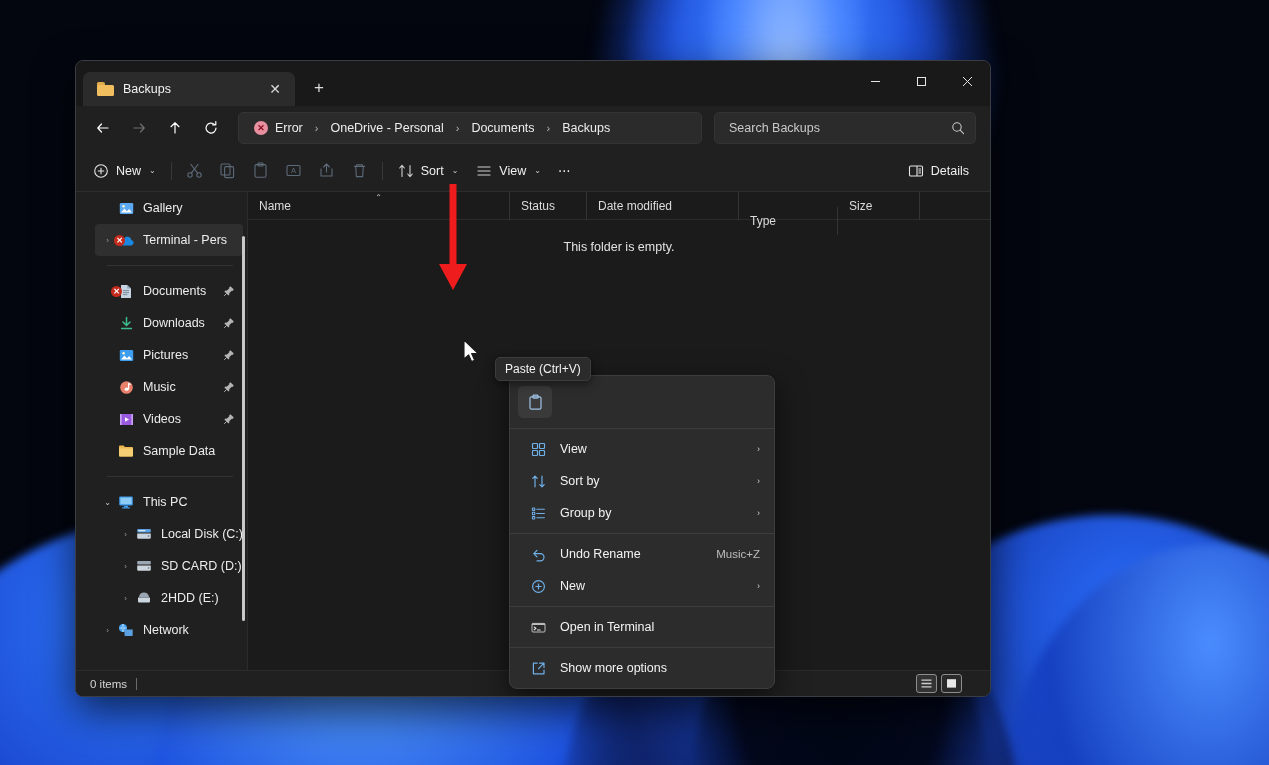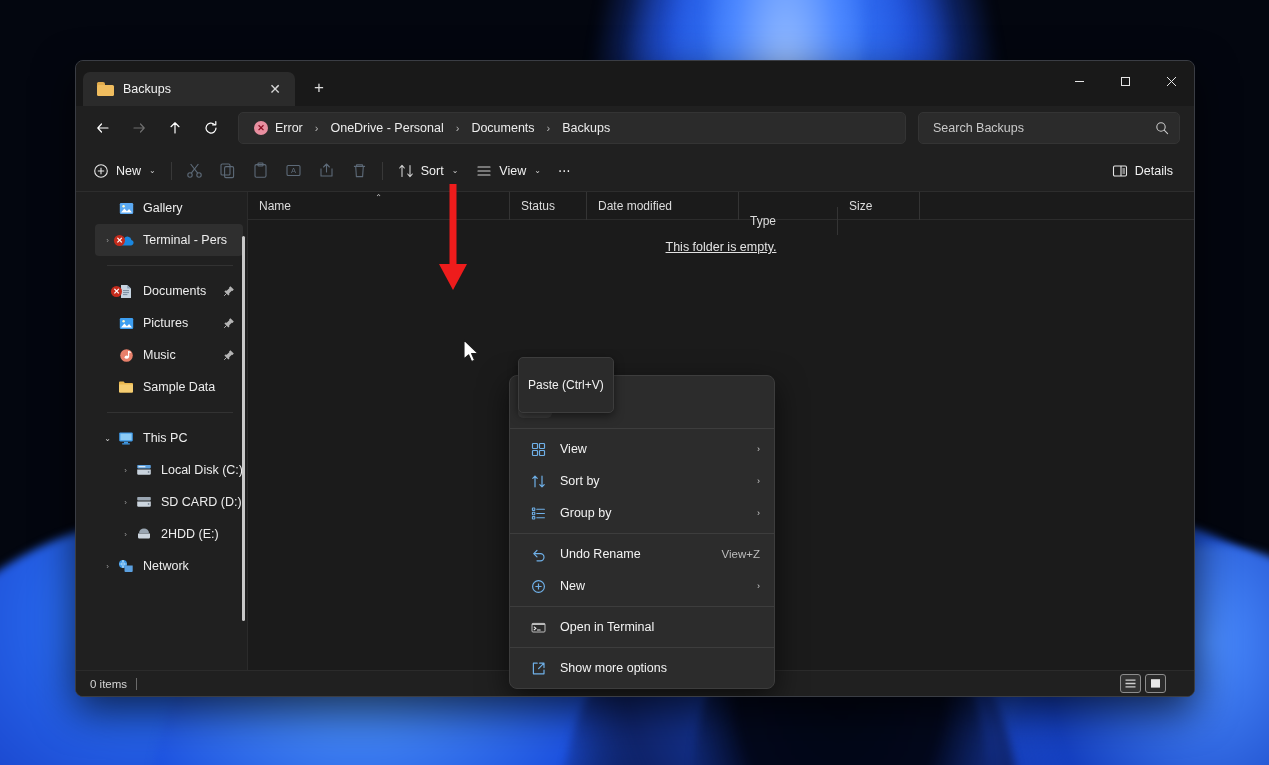--- a/index.html
+++ b/index.html
@@ -46,21 +46,21 @@
         background: radial-gradient(ellipse at 55% 25%, #2a6eff 0%, #1334a6 55%, rgba(5,12,45,0) 82%); }
   .l5 { left: 1000px; width: 420px; height: 390px;
         background: radial-gradient(ellipse at 50% 25%, #4a8cff 0%, #1540c0 55%, rgba(5,12,45,0) 82%); }
   .ldark { left: 690px; bottom: -150px; width: 300px; height: 360px;
         background: radial-gradient(ellipse at 50% 30%, #020614 0%, #03081c 50%, rgba(3,8,28,0) 78%); }
 
   
   #window {
     position: absolute;
     left: 75px; top: 60px;
-    width: 1120px; height: 637px;
+    width: 916px; height: 637px;
     background: #202020;
     border-radius: 8px;
     border: 1px solid #3a3d44;
     box-shadow: 0 14px 40px rgba(0,0,0,0.65);
     overflow: hidden;
     color: #ffffff;
   }
 
   
   .titlebar {
@@ -231,21 +231,21 @@
     height: 28px; display: flex; align-items: center;
     padding-left: 11px; position: relative;
     border-right: 1px solid #343434;
   }
   .col .sortmark {
     position: absolute; top: 1px; left: 50%; transform: translateX(-50%);
     font-size: 8px; color: #cfcfcf;
   }
   .empty-msg {
     position: absolute; left: 0; right: 0; top: 48px;
-    text-align: center; font-size: 12.5px; color: #e2e2e2; text-decoration: underline;
+    text-align: center; font-size: 12.5px; color: #e2e2e2;
   }
 
   
   .statusbar {
     height: 26px;
     display: flex; align-items: center;
     padding: 0 28px 0 14px;
     background: #202020;
     border-top: 1px solid #2b2b2b;
     font-size: 11.5px; color: #d6d6d6;
@@ -300,25 +300,25 @@
     margin-right: 12px;
     color: #6fb0e8;
   }
   .ctx-label { flex: 1; }
   .ctx-accel { color: #bdbdbd; font-size: 11.5px; margin-left: 12px; }
   .ctx-sub { color: #cfcfcf; font-size: 9px; margin-left: 10px; }
 
   
   #tooltip {
     position: absolute;
-    left: 442px; top: 296px;
+    left: 419px; top: 296px;
     background: #2b2b2b;
     border: 1px solid #3d3d3d;
     border-radius: 5px;
-    padding: 20px 9px;
+    padding: 4px 9px;
     font-size: 12px;
     color: #f2f2f2;
     box-shadow: 0 3px 10px rgba(0,0,0,0.5);
     white-space: nowrap;
   }
 
   
   #redarrow { position: absolute; left: 436px; top: 184px; pointer-events: none; }
 
   
@@ -563,20 +563,36 @@
             </span>
             <span class="nav-label">Documents</span>
             <span class="pin">
               <svg class="ic" width="12" height="12" viewBox="0 0 12 12">
                   <path d="M7.4 1.2l3.4 3.4-1.3 1.3-.7-.2-2.6 2.6.2 1.3-1 1-4-4 1-1 1.3.2L6.3 3.2l-.2-.7z" fill="#b4b4b4"></path>
                   <line x1="3.5" y1="8.5" x2="1.2" y2="10.8" stroke="#b4b4b4" stroke-width="1"></line>
                 </svg>
             </span>
           </div>
 
+          <div class="nav-item">
+            <span class="nav-chev"></span>
+            <span class="nav-icon">
+              <svg class="ic" width="15" height="15" viewBox="0 0 15 15">
+                  <path d="M7.5 1.6v7.4M4 6l3.5 3.6L11 6" fill="none" stroke="#3dbd8e" stroke-width="1.5" stroke-linecap="round" stroke-linejoin="round"></path>
+                  <line x1="2.6" y1="12.6" x2="12.4" y2="12.6" stroke="#3dbd8e" stroke-width="1.5" stroke-linecap="round"></line>
+                </svg>
+            </span>
+            <span class="nav-label">Downloads</span>
+            <span class="pin">
+              <svg class="ic" width="12" height="12" viewBox="0 0 12 12">
+                  <path d="M7.4 1.2l3.4 3.4-1.3 1.3-.7-.2-2.6 2.6.2 1.3-1 1-4-4 1-1 1.3.2L6.3 3.2l-.2-.7z" fill="#b4b4b4"></path>
+                  <line x1="3.5" y1="8.5" x2="1.2" y2="10.8" stroke="#b4b4b4" stroke-width="1"></line>
+                </svg>
+            </span>
+          </div>
 
           <div class="nav-item">
             <span class="nav-chev"></span>
             <span class="nav-icon">
               <svg class="ic" width="15" height="15" viewBox="0 0 15 15">
                   <rect x="0.8" y="2" width="13.4" height="11" rx="1.3" fill="#3d9ef0"></rect>
                   <path d="M2 11.5l3.4-4 2.5 2.8 2.2-2.2 2.9 3.4z" fill="#ffffff"></path>
                   <circle cx="4.6" cy="5.3" r="1.2" fill="#fff8c8"></circle>
                 </svg>
             </span>
@@ -601,20 +617,38 @@
             </span>
             <span class="nav-label">Music</span>
             <span class="pin">
               <svg class="ic" width="12" height="12" viewBox="0 0 12 12">
                   <path d="M7.4 1.2l3.4 3.4-1.3 1.3-.7-.2-2.6 2.6.2 1.3-1 1-4-4 1-1 1.3.2L6.3 3.2l-.2-.7z" fill="#b4b4b4"></path>
                   <line x1="3.5" y1="8.5" x2="1.2" y2="10.8" stroke="#b4b4b4" stroke-width="1"></line>
                 </svg>
             </span>
           </div>
 
+          <div class="nav-item">
+            <span class="nav-chev"></span>
+            <span class="nav-icon">
+              <svg class="ic" width="15" height="15" viewBox="0 0 15 15">
+                  <rect x="1" y="2" width="13" height="11" rx="1.5" fill="#9a5ae0"></rect>
+                  <path d="M6 5.2l4 2.3-4 2.3z" fill="#ffffff"></path>
+                  <rect x="1" y="2" width="1.6" height="11" fill="#c9a6f2"></rect>
+                  <rect x="12.4" y="2" width="1.6" height="11" fill="#c9a6f2"></rect>
+                </svg>
+            </span>
+            <span class="nav-label">Videos</span>
+            <span class="pin">
+              <svg class="ic" width="12" height="12" viewBox="0 0 12 12">
+                  <path d="M7.4 1.2l3.4 3.4-1.3 1.3-.7-.2-2.6 2.6.2 1.3-1 1-4-4 1-1 1.3.2L6.3 3.2l-.2-.7z" fill="#b4b4b4"></path>
+                  <line x1="3.5" y1="8.5" x2="1.2" y2="10.8" stroke="#b4b4b4" stroke-width="1"></line>
+                </svg>
+            </span>
+          </div>
 
           <div class="nav-item">
             <span class="nav-chev"></span>
             <span class="nav-icon">
               <svg class="ic" width="16" height="14" viewBox="0 0 16 14">
                   <path d="M1 2.6a1 1 0 0 1 1-1h3.6l1.3 1.5H14a1 1 0 0 1 1 1v7.3a1 1 0 0 1-1 1H2a1 1 0 0 1-1-1z" fill="#eab84f"></path>
                   <path d="M1 4.6h14v6.8a1 1 0 0 1-1 1H2a1 1 0 0 1-1-1z" fill="#f5cd72"></path>
                 </svg>
             </span>
             <span class="nav-label">Sample Data</span>
@@ -783,21 +817,21 @@
       <div class="ctx-sep"></div>
 
       <div class="ctx-item">
         <span class="ctx-ico">
           <svg class="ic" width="15" height="15" viewBox="0 0 15 15">
               <path d="M3.4 6.6h6a3.6 3.6 0 0 1 0 7.2H6" fill="none" stroke="#6fb0e8" stroke-width="1.2" stroke-linecap="round"></path>
               <path d="M6 3.4L2.8 6.6 6 9.8" fill="none" stroke="#6fb0e8" stroke-width="1.2" stroke-linecap="round" stroke-linejoin="round"></path>
             </svg>
         </span>
         <span class="ctx-label">Undo Rename</span>
-        <span class="ctx-accel">View+Z</span>
+        <span class="ctx-accel">Music+Z</span>
       </div>
 
       <div class="ctx-item">
         <span class="ctx-ico">
           <svg class="ic" width="15" height="15" viewBox="0 0 15 15">
               <circle cx="7.5" cy="7.5" r="5.9" fill="none" stroke="#6fb0e8" stroke-width="1.2"></circle>
               <line x1="7.5" y1="4.4" x2="7.5" y2="10.6" stroke="#6fb0e8" stroke-width="1.2"></line>
               <line x1="4.4" y1="7.5" x2="10.6" y2="7.5" stroke="#6fb0e8" stroke-width="1.2"></line>
             </svg>
         </span>

